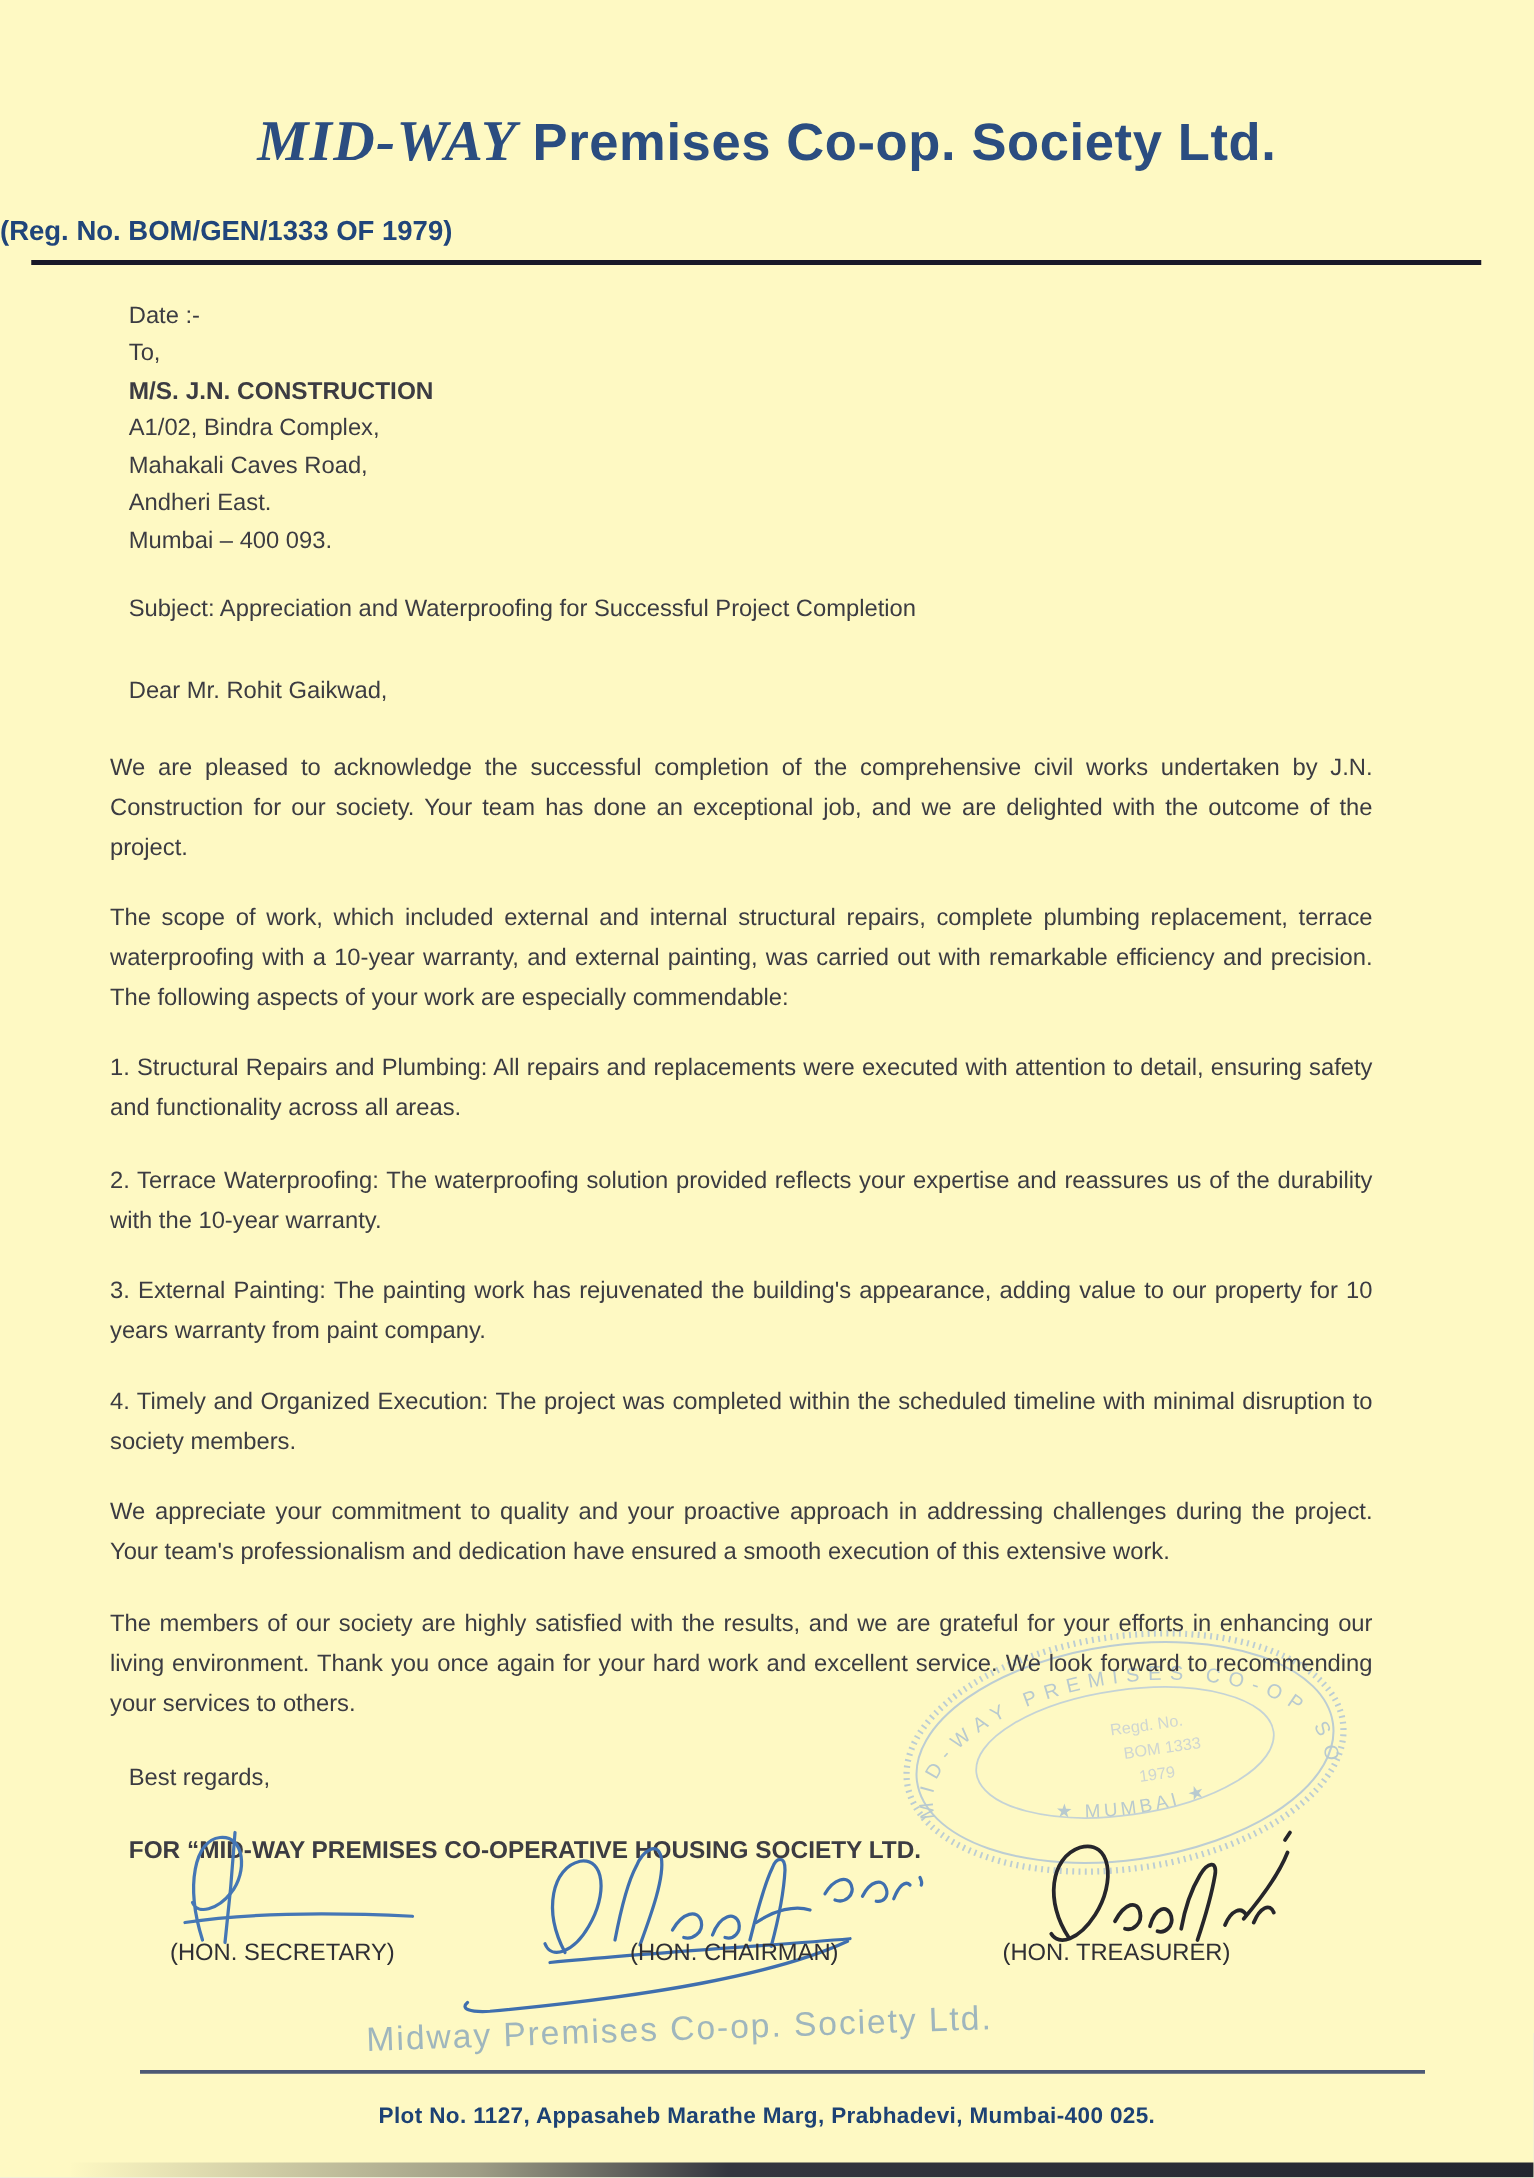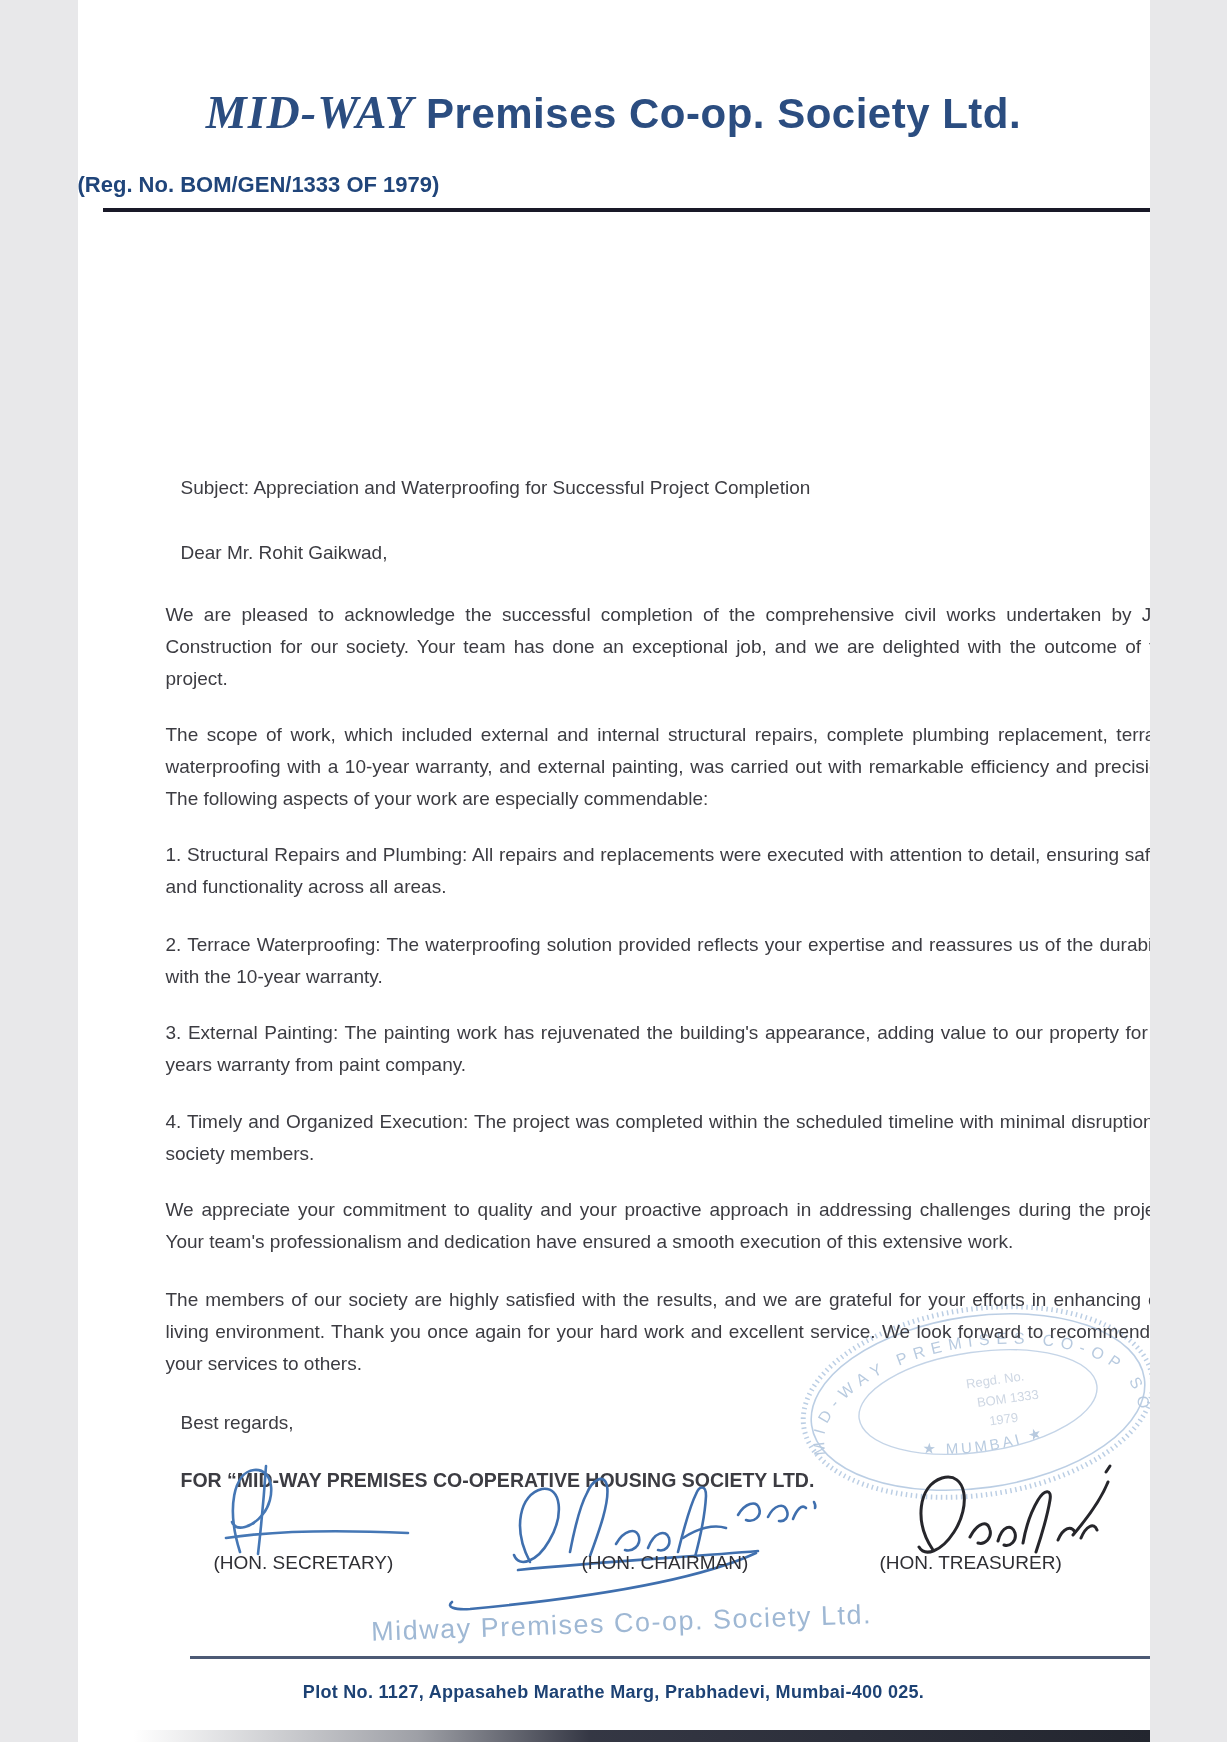--- a/index.html
+++ b/index.html
@@ -1,18 +1,18 @@
 <!DOCTYPE html>
 <html><head>
 <meta charset="utf-8">
 <style>
   html,body{margin:0;padding:0;background:#e8e8ea;}
   .page{
-    position:relative;width:1072px;height:1742px;margin:0 auto;
-    background:#ffffff;overflow:hidden;
+    position:relative;width:1227px;height:1742px;margin:0 auto;
+    background:#fef9c3;overflow:hidden;
     font-family:"Liberation Sans",sans-serif;color:#3c3c42;
   }
   .title{
     position:absolute;top:86px;left:0;width:100%;text-align:center;
     color:#2b4d80;white-space:nowrap;z-index:2;
   }
   .t-italic{font-family:"Liberation Serif",serif;font-style:italic;font-weight:bold;font-size:46px;letter-spacing:1px;}
   .t-rest{font-family:"Liberation Sans",sans-serif;font-weight:bold;font-size:42px;letter-spacing:0.5px;}
   .reg{
     position:absolute;top:172px;left:0;width:100%;text-align:left;
@@ -49,20 +49,29 @@
 <body>
 
 <div class="page">
 
   <div class="title">
     <span class="t-italic">MID-WAY</span><span class="t-rest"> Premises Co-op. Society Ltd.</span>
   </div>
   <div class="reg">(Reg. No. BOM/GEN/1333 OF 1979)</div>
   <div class="rule-top"></div>
 
+  <div class="addr">
+    <div>Date :-</div>
+    <div>To,</div>
+    <div class="bold">M/S. J.N. CONSTRUCTION</div>
+    <div>A1/02, Bindra Complex,</div>
+    <div>Mahakali Caves Road,</div>
+    <div>Andheri East.</div>
+    <div>Mumbai – 400 093.</div>
+  </div>
 
   <div class="bodyline" style="top:477px">Subject: Appreciation and Waterproofing for Successful Project Completion</div>
   <div class="bodyline" style="top:542px">Dear Mr. Rohit Gaikwad,</div>
 
   <div class="para" style="top:599px">We are pleased to acknowledge the successful completion of the comprehensive civil works undertaken by J.N. Construction for our society. Your team has done an exceptional job, and we are delighted with the outcome of the project.</div>
   <div class="para" style="top:719px">The scope of work, which included external and internal structural repairs, complete plumbing replacement, terrace waterproofing with a 10-year warranty, and external painting, was carried out with remarkable efficiency and precision. The following aspects of your work are especially commendable:</div>
   <div class="para" style="top:839px">1. Structural Repairs and Plumbing: All repairs and replacements were executed with attention to detail, ensuring safety and functionality across all areas.</div>
   <div class="para" style="top:929px">2. Terrace Waterproofing: The waterproofing solution provided reflects your expertise and reassures us of the durability with the 10-year warranty.</div>
   <div class="para" style="top:1017px">3. External Painting: The painting work has rejuvenated the building's appearance, adding value to our property for 10 years warranty from paint company.</div>
   <div class="para" style="top:1106px">4. Timely and Organized Execution: The project was completed within the scheduled timeline with minimal disruption to society members.</div>

